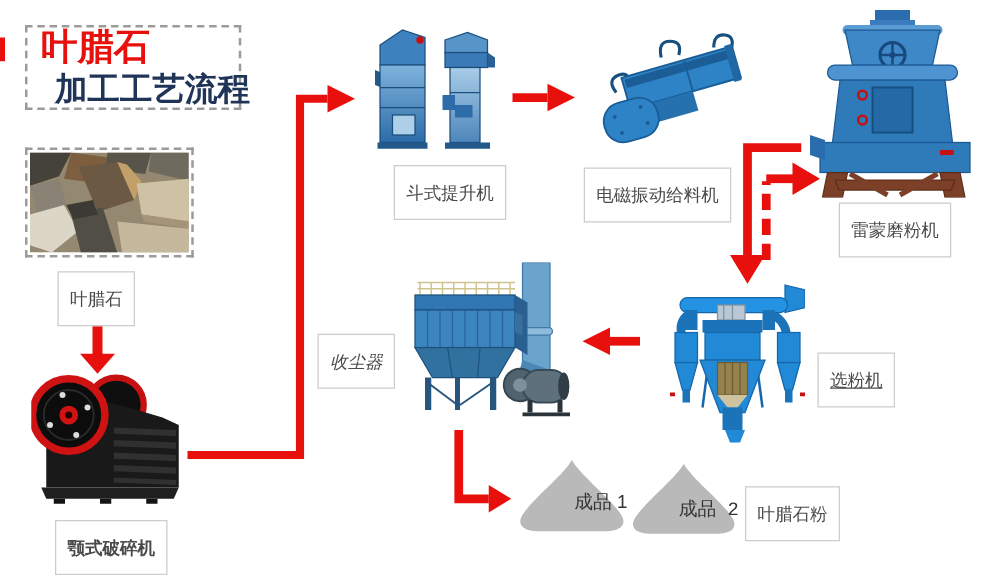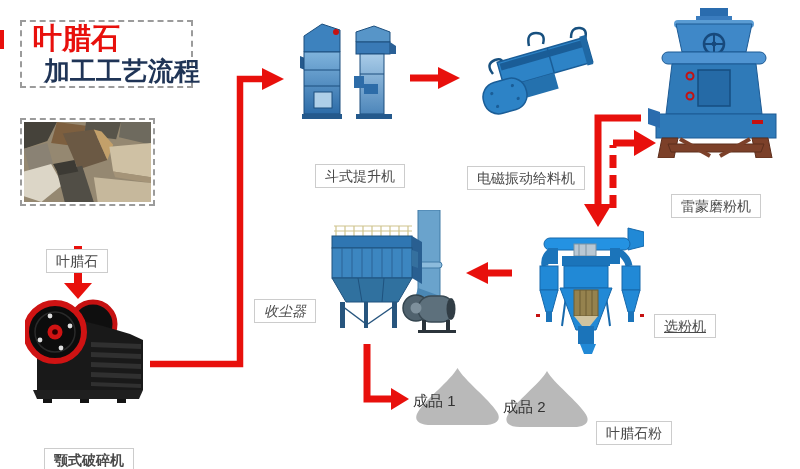--- a/index.html
+++ b/index.html
@@ -5,27 +5,27 @@
   html,body{margin:0;padding:0;background:#fff;}
   #canvas{position:relative;width:800px;height:469px;background:#ffffff;overflow:hidden;
           font-family:"Liberation Sans","DejaVu Sans",sans-serif;}
   .abs{position:absolute;}
   
   #title-box{left:20px;top:20px;width:173px;height:68px;border:2px dashed #9b9b9b;box-sizing:border-box;}
   #title-line1{left:33px;top:24px;font-size:29px;font-weight:bold;color:#e8100c;white-space:nowrap;line-height:1;}
   #title-line2{left:33px;top:58px;font-size:26px;font-weight:bold;color:#1f3456;white-space:nowrap;line-height:1;margin-left:11px;}
   
   .tag{position:absolute;background:#fff;border:1px solid #cccccc;color:#4a4a4a;font-size:14px;
-       line-height:18px;padding:2px 9px;white-space:nowrap;z-index:6;margin-top:32px;}
+       line-height:18px;padding:12px 9px;white-space:nowrap;z-index:6;}
   
   #rock-frame{left:20px;top:118px;width:135px;height:88px;border:2px dashed #9b9b9b;box-sizing:border-box;padding:2px;background:#fff;}
   #rock-frame svg{display:block;width:100%;height:100%;}
   .machine{position:absolute;z-index:2;}
   #arrow-overlay{position:absolute;left:0;top:0;z-index:4;pointer-events:none;}
-  .pile-label{position:absolute;z-index:6;font-size:15px;color:#333;text-align:left;}
+  .pile-label{position:absolute;z-index:6;font-size:15px;color:#333;text-align:right;}
 </style>
 </head>
 <body>
 
 <div id="canvas">
 
   <div class="abs" style="left:0;top:30px;width:4px;height:19px;background:#e8100c;"></div>
 
   <div class="abs" id="title-box"></div>
   <div class="abs" id="title-line1">叶腊石</div>
@@ -252,21 +252,21 @@
     <svg width="89" height="60" viewBox="0 0 89 60">
       <path d="M44.5,1 C51,13 76,32 84,45 C89,53 83,58 72,58 L17,58 C6,58 0,53 5,45 C13,32 38,13 44.5,1 Z" fill="#b9b9b9"></path>
     </svg>
   </div>
   <div class="abs machine" style="left:503px;top:370px;width:88px;height:59px;">
     <svg width="88" height="59" viewBox="0 0 89 60">
       <path d="M44.5,1 C51,13 76,32 84,45 C89,53 83,58 72,58 L17,58 C6,58 0,53 5,45 C13,32 38,13 44.5,1 Z" fill="#b9b9b9"></path>
     </svg>
   </div>
   <div class="pile-label" style="left:413px;top:392px;width:89px;">成品 1</div>
-  <div class="pile-label" style="left:503px;top:398px;width:88px;">成品 2</div>
+  <div class="pile-label" style="left:503px;top:398px;width:88px;font-family:Liberation Mono, monospace;">成品 2</div>
 
   <svg id="arrow-overlay" width="800" height="469" viewBox="0 0 800 469">
     <g>
       <line x1="78" y1="246" x2="78" y2="284" stroke="#e8100c" stroke-width="8"></line>
       <polygon points="64,283 92,283 78,299" fill="#e8100c"></polygon>
     </g>
     <g>
       <polyline points="150,364 240,364 240,79 262,79" fill="none" stroke="#e8100c" stroke-width="6.5"></polyline>
       <polygon points="262,68 262,90 284,79" fill="#e8100c"></polygon>
     </g>

